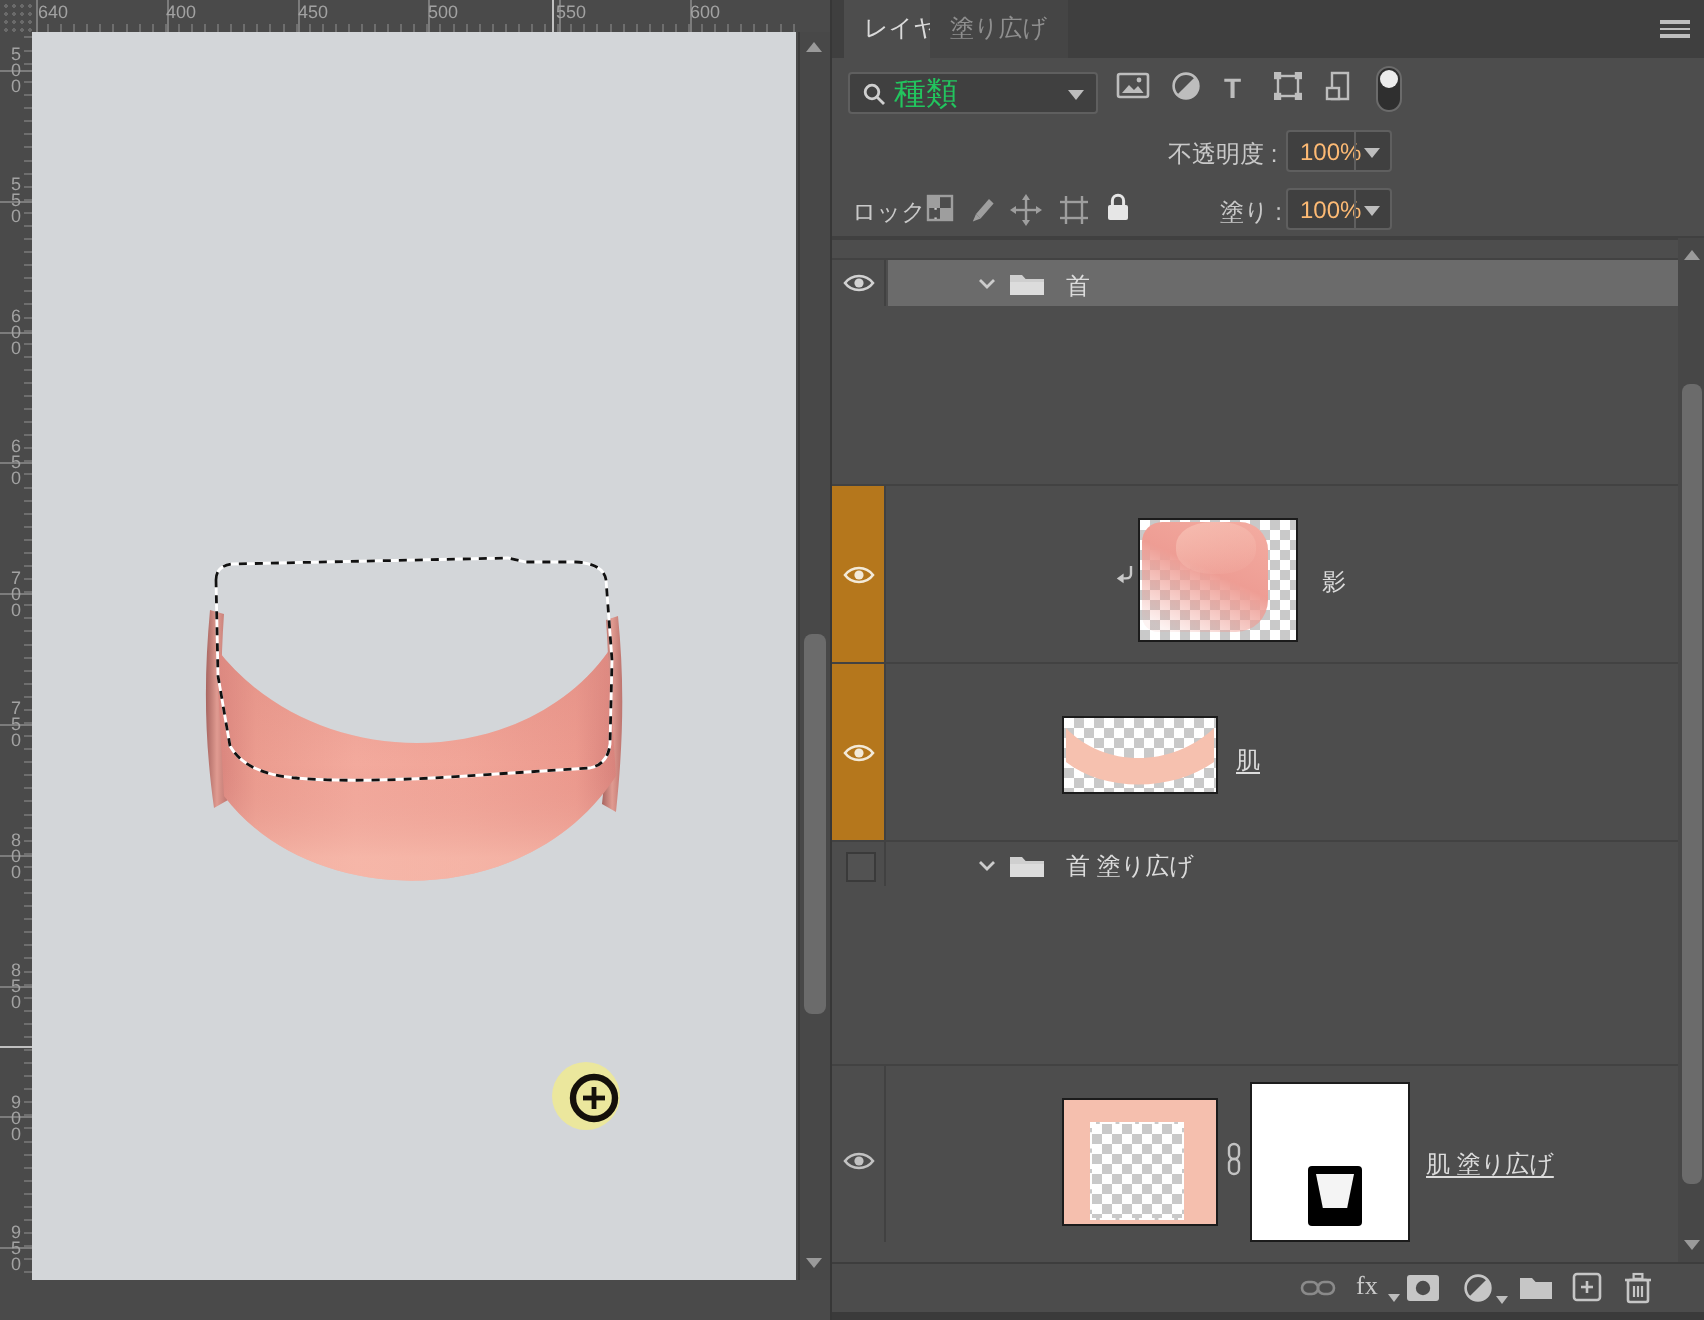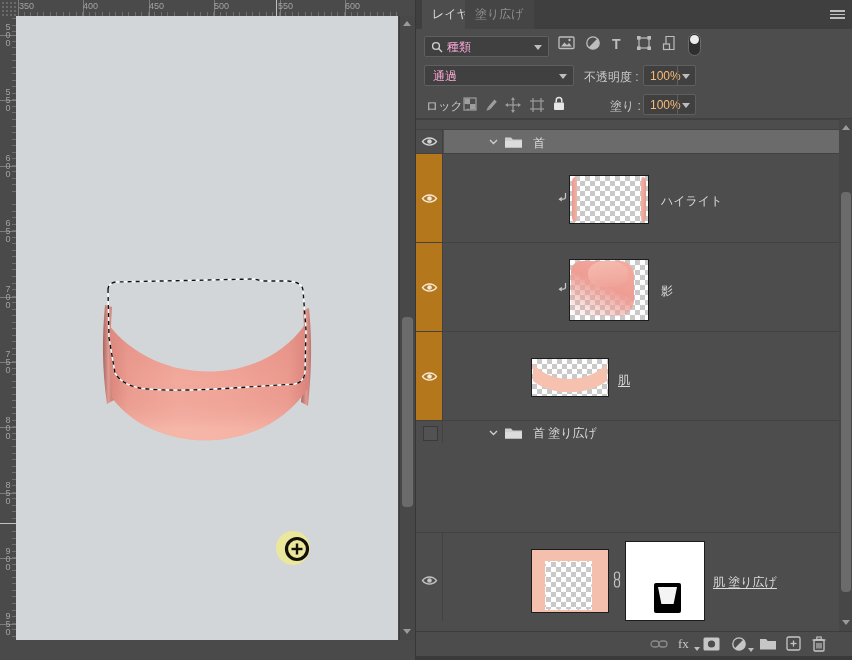--- a/index.html
+++ b/index.html
@@ -51,21 +51,21 @@
   #hscroll{position:absolute;left:232px;top:3px;width:168px;height:14px;background:#3b3b3b;border-radius:2px;}
   
   #panel{left:415px;top:0;width:437px;height:660px;background:#4d4d4d;border-left:1px solid #373737;}
   #tabbar{left:0;top:0;width:437px;height:29px;background:#3f3f3f;}
   .tab{position:absolute;top:0;height:29px;line-height:29px;padding:0 10px;font-size:12px;}
   .tab.active{background:#4d4d4d;color:#dadada;}
   .tab.inactive{background:#454545;color:#8f8f8f;}
   #panel-menu{position:absolute;right:8px;top:10px;width:15px;height:9px;}
   #panel-menu .bar{position:absolute;left:0;width:15px;height:1.6px;background:#bdbdbd;}
   .ctrl-row{left:0;width:437px;background:#4d4d4d;}
-  .select-box{position:absolute;height:21px;background:#404040;border:1px solid #5f5f5f;border-radius:2px;color:#f9a8d4;font-size:12px;line-height:21px;box-sizing:border-box;}
+  .select-box{position:absolute;height:21px;background:#404040;border:1px solid #5f5f5f;border-radius:2px;color:#22c55e;font-size:16px;line-height:21px;box-sizing:border-box;}
   .select-box .chev{position:absolute;right:6px;top:8px;}
   .chev{width:0;height:0;border-left:4px solid transparent;border-right:4px solid transparent;border-top:5px solid #bdbdbd;}
   .val-box{position:absolute;height:21px;background:#404040;border:1px solid #5f5f5f;border-radius:2px;color:#fdba74;font-size:12px;line-height:21px;box-sizing:border-box;}
   .val-box .seg{position:absolute;right:0;top:0;width:17px;height:100%;border-left:1px solid #5f5f5f;}
   .val-box .seg .chev{position:absolute;left:4px;top:8px;}
   .lbl{position:absolute;font-size:12px;color:#c9c9c9;white-space:nowrap;}
   .ficon{position:absolute;top:6px;width:18px;height:18px;}
   
   #layer-list{left:0;top:119px;width:437px;height:512px;background:#4d4d4d;border-top:1px solid #404040;overflow:hidden;}
   .lrow{position:absolute;left:0;width:423px;border-top:1px solid #424242;box-sizing:border-box;}
@@ -93,21 +93,21 @@
 </style>
 </head>
 <body>
 
 <div id="canvas-pane" class="abs">
 
   <div id="ruler-corner" class="abs ruler"></div>
 
   <div id="ruler-top" class="abs ruler">
     <div class="ticks"></div>
-    <span class="rlab" style="left:3px">350</span>
+    <span class="rlab" style="left:3px">640</span>
     <span class="rlab" style="left:67px">400</span>
     <span class="rlab" style="left:133px">450</span>
     <span class="rlab" style="left:198px">500</span>
     <span class="rlab" style="left:262px">550</span>
     <span class="rlab" style="left:329px">600</span>
     <div class="ruler-marker-v" style="left:260px"></div>
   </div>
 
   <div id="ruler-left" class="abs ruler">
     <div class="ticks"></div>
@@ -231,24 +231,20 @@
           <path d="M4,1.5 h8 v13 h-8 z" fill="none" stroke="#bdbdbd" stroke-width="1.2"></path>
           <rect x="1.5" y="9" width="6" height="5.5" fill="#4d4d4d" stroke="#bdbdbd" stroke-width="1.2"></rect>
         </svg>
     </div>
     <div class="ficon" style="left:272px;top:4px;width:13px;height:23px;border:1px solid #6b6b6b;border-radius:7px;background:#2f2f2f;box-sizing:border-box;">
       <div style="position:absolute;left:1px;top:1px;width:9px;height:9px;border-radius:50%;background:#ececec;"></div>
     </div>
   </div>
 
   <div class="ctrl-row abs" style="top:61px;height:29px;">
-    <div class="select-box" style="left:8px;top:4px;width:150px;">
-      <span style="position:absolute;left:8px;">通過</span>
-      <div class="chev" style="position:absolute;right:6px;top:8px;"></div>
-    </div>
     <span class="lbl" style="left:168px;top:8px;">不透明度 :</span>
     <div class="val-box" style="left:227px;top:4px;width:53px;">
       <span style="position:absolute;left:6px;">100%</span>
       <div class="seg">
           <div class="chev"></div>
         </div>
     </div>
   </div>
 
   <div class="ctrl-row abs" style="top:90px;height:29px;border-bottom:1px solid #404040;box-sizing:border-box;">
@@ -313,39 +309,20 @@
             <polyline points="1,1 4.5,4.5 8,1" fill="none" stroke="#cccccc" stroke-width="1.4"></polyline>
           </svg>
         <svg width="19" height="14" style="position:absolute;left:60px;top:5px;">
             <path d="M1,2.5 h6 l1.8,2 H18 V12.5 H1 Z" fill="#cfcfcf"></path>
             <path d="M1,6 H18 V12.5 H1 Z" fill="#dcdcdc"></path>
           </svg>
         <span class="lname" style="left:89px;top:5px;">首</span>
       </div>
     </div>
 
-    <div class="lrow" style="top:33px;height:89px;">
-      <div class="eyecol orange">
-        <svg width="17" height="11" style="position:absolute;left:5px;top:39px;">
-            <path d="M1.5,5.5 C5,0.8 12,0.8 15.5,5.5 C12,10.2 5,10.2 1.5,5.5 Z" fill="none" stroke="#f3ead8" stroke-width="1.3"></path>
-            <circle cx="8.5" cy="5.5" r="2.3" fill="#f3ead8"></circle>
-          </svg>
-      </div>
-      <div class="rowbody">
-        <svg width="12" height="12" style="position:absolute;left:113px;top:38px;">
-            <path d="M8.5,1 V5 Q8.5,7.2 6,7.2 H4.6" fill="none" stroke="#c9c9c9" stroke-width="1.2"></path>
-            <path d="M4.8,4.8 V9.6 L1.4,7.2 Z" fill="#c9c9c9"></path>
-          </svg>
-        <div class="thumb checker" style="left:125px;top:21px;width:80px;height:49px;">
-          <div style="position:absolute;left:2px;top:1px;width:5px;height:45px;background:linear-gradient(90deg,#e69a8e,#f3b3a6);border-radius:60% 40% 40% 60%/12% 12% 12% 12%;"></div>
-          <div style="position:absolute;right:2px;top:1px;width:5px;height:45px;background:linear-gradient(90deg,#f3b3a6,#e69a8e);border-radius:40% 60% 60% 40%/12% 12% 12% 12%;"></div>
-        </div>
-        <span class="lname" style="left:217px;top:39px;">ハイライト</span>
-      </div>
-    </div>
 
     <div class="lrow" style="top:122px;height:89px;">
       <div class="eyecol orange">
         <svg width="17" height="11" style="position:absolute;left:5px;top:39px;">
             <path d="M1.5,5.5 C5,0.8 12,0.8 15.5,5.5 C12,10.2 5,10.2 1.5,5.5 Z" fill="none" stroke="#f3ead8" stroke-width="1.3"></path>
             <circle cx="8.5" cy="5.5" r="2.3" fill="#f3ead8"></circle>
           </svg>
       </div>
       <div class="rowbody">
         <svg width="12" height="12" style="position:absolute;left:113px;top:39px;">

